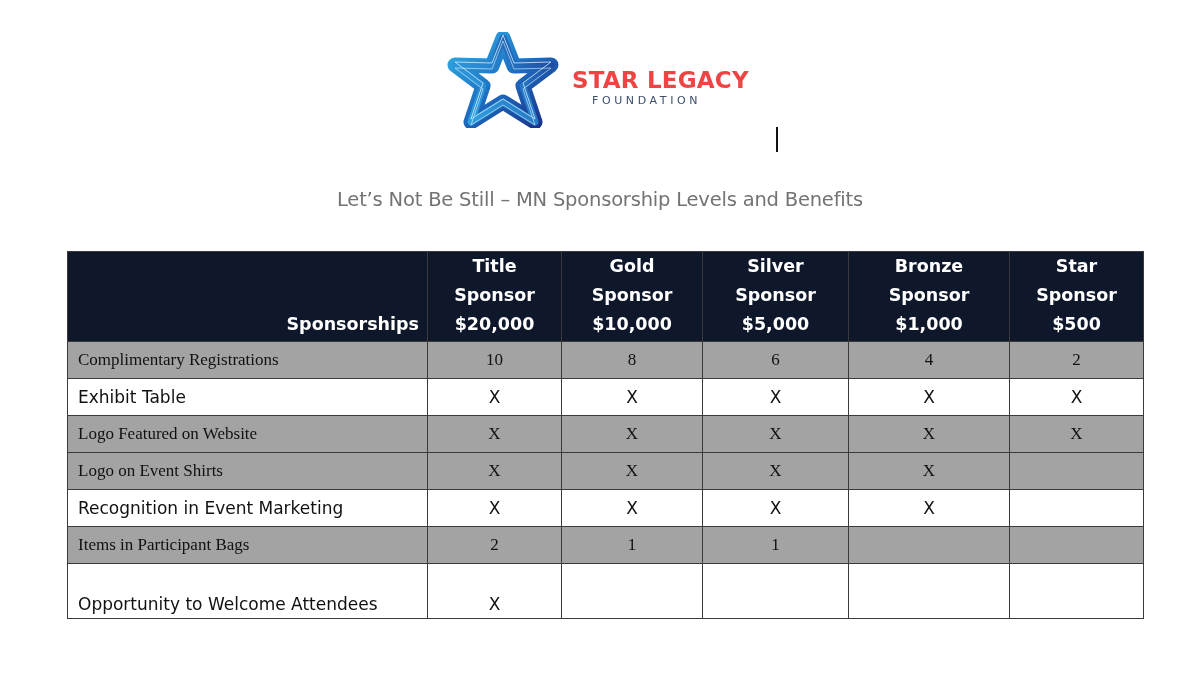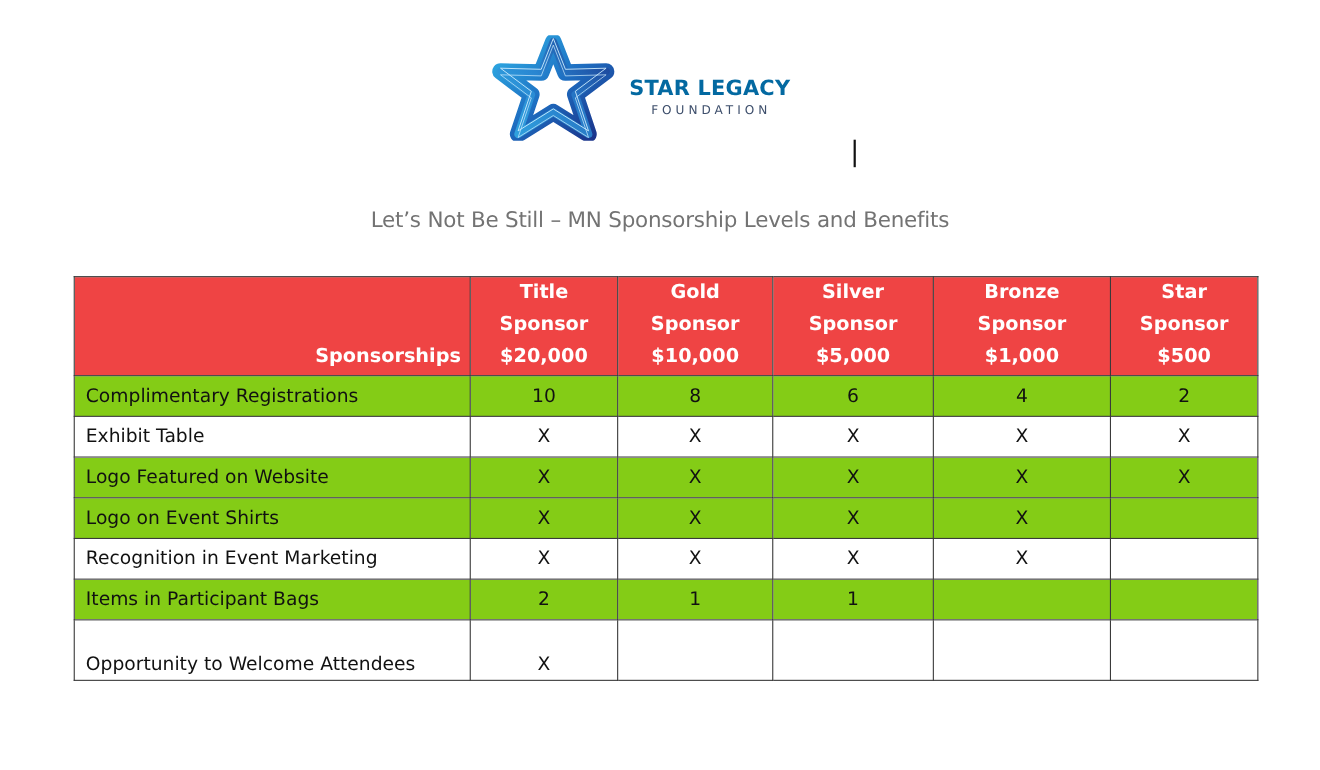--- a/index.html
+++ b/index.html
@@ -29,22 +29,22 @@
       height: 96px;
     }
     .logo-text {
       position: absolute;
       left: 125px;
       top: 36px;
     }
     .logo-name {
       font-family: "DejaVu Sans", "Liberation Sans", sans-serif;
       font-weight: bold;
-      font-size: 19px;
-      color: #0369a1;
+      font-size: 23px;
+      color: #ef4444;
       letter-spacing: 0.2px;
       line-height: 24px;
       white-space: nowrap;
     }
     .logo-sub {
       font-family: "DejaVu Sans", "Liberation Sans", sans-serif;
       font-size: 11px;
       color: #3d4e6b;
       letter-spacing: 3.6px;
       line-height: 18px;
@@ -82,21 +82,21 @@
     }
     table.spons td, table.spons th {
       border: 1.5px solid #3a3a3a;
       padding: 0 8px;
       font-size: 17px;
       color: #111;
       overflow: hidden;
       white-space: nowrap;
     }
     table.spons thead th {
-      background: #ef4444;
+      background: #0f172a;
       color: #ffffff;
       font-weight: bold;
       height: 86px;
       vertical-align: bottom;
       line-height: 29px;
       padding-bottom: 2px;
       font-size: 17.5px;
       text-align: center;
     }
     table.spons thead th.first {
@@ -106,21 +106,22 @@
     table.spons tbody td {
       height: 36px;
       vertical-align: middle;
       text-align: center;
     }
     table.spons tbody td.label {
       text-align: left;
       padding-left: 10px;
     }
     table.spons tbody tr.band td {
-      background: #84cc16;
+      background: #a3a3a3;
+      font-family: Liberation Serif, serif;
     }
     table.spons tbody tr.tall td {
       height: 54px;
       vertical-align: bottom;
       line-height: 28px;
       padding-bottom: 0;
     }
     table.spons tbody tr.tall td.label {
       white-space: normal;
     }

